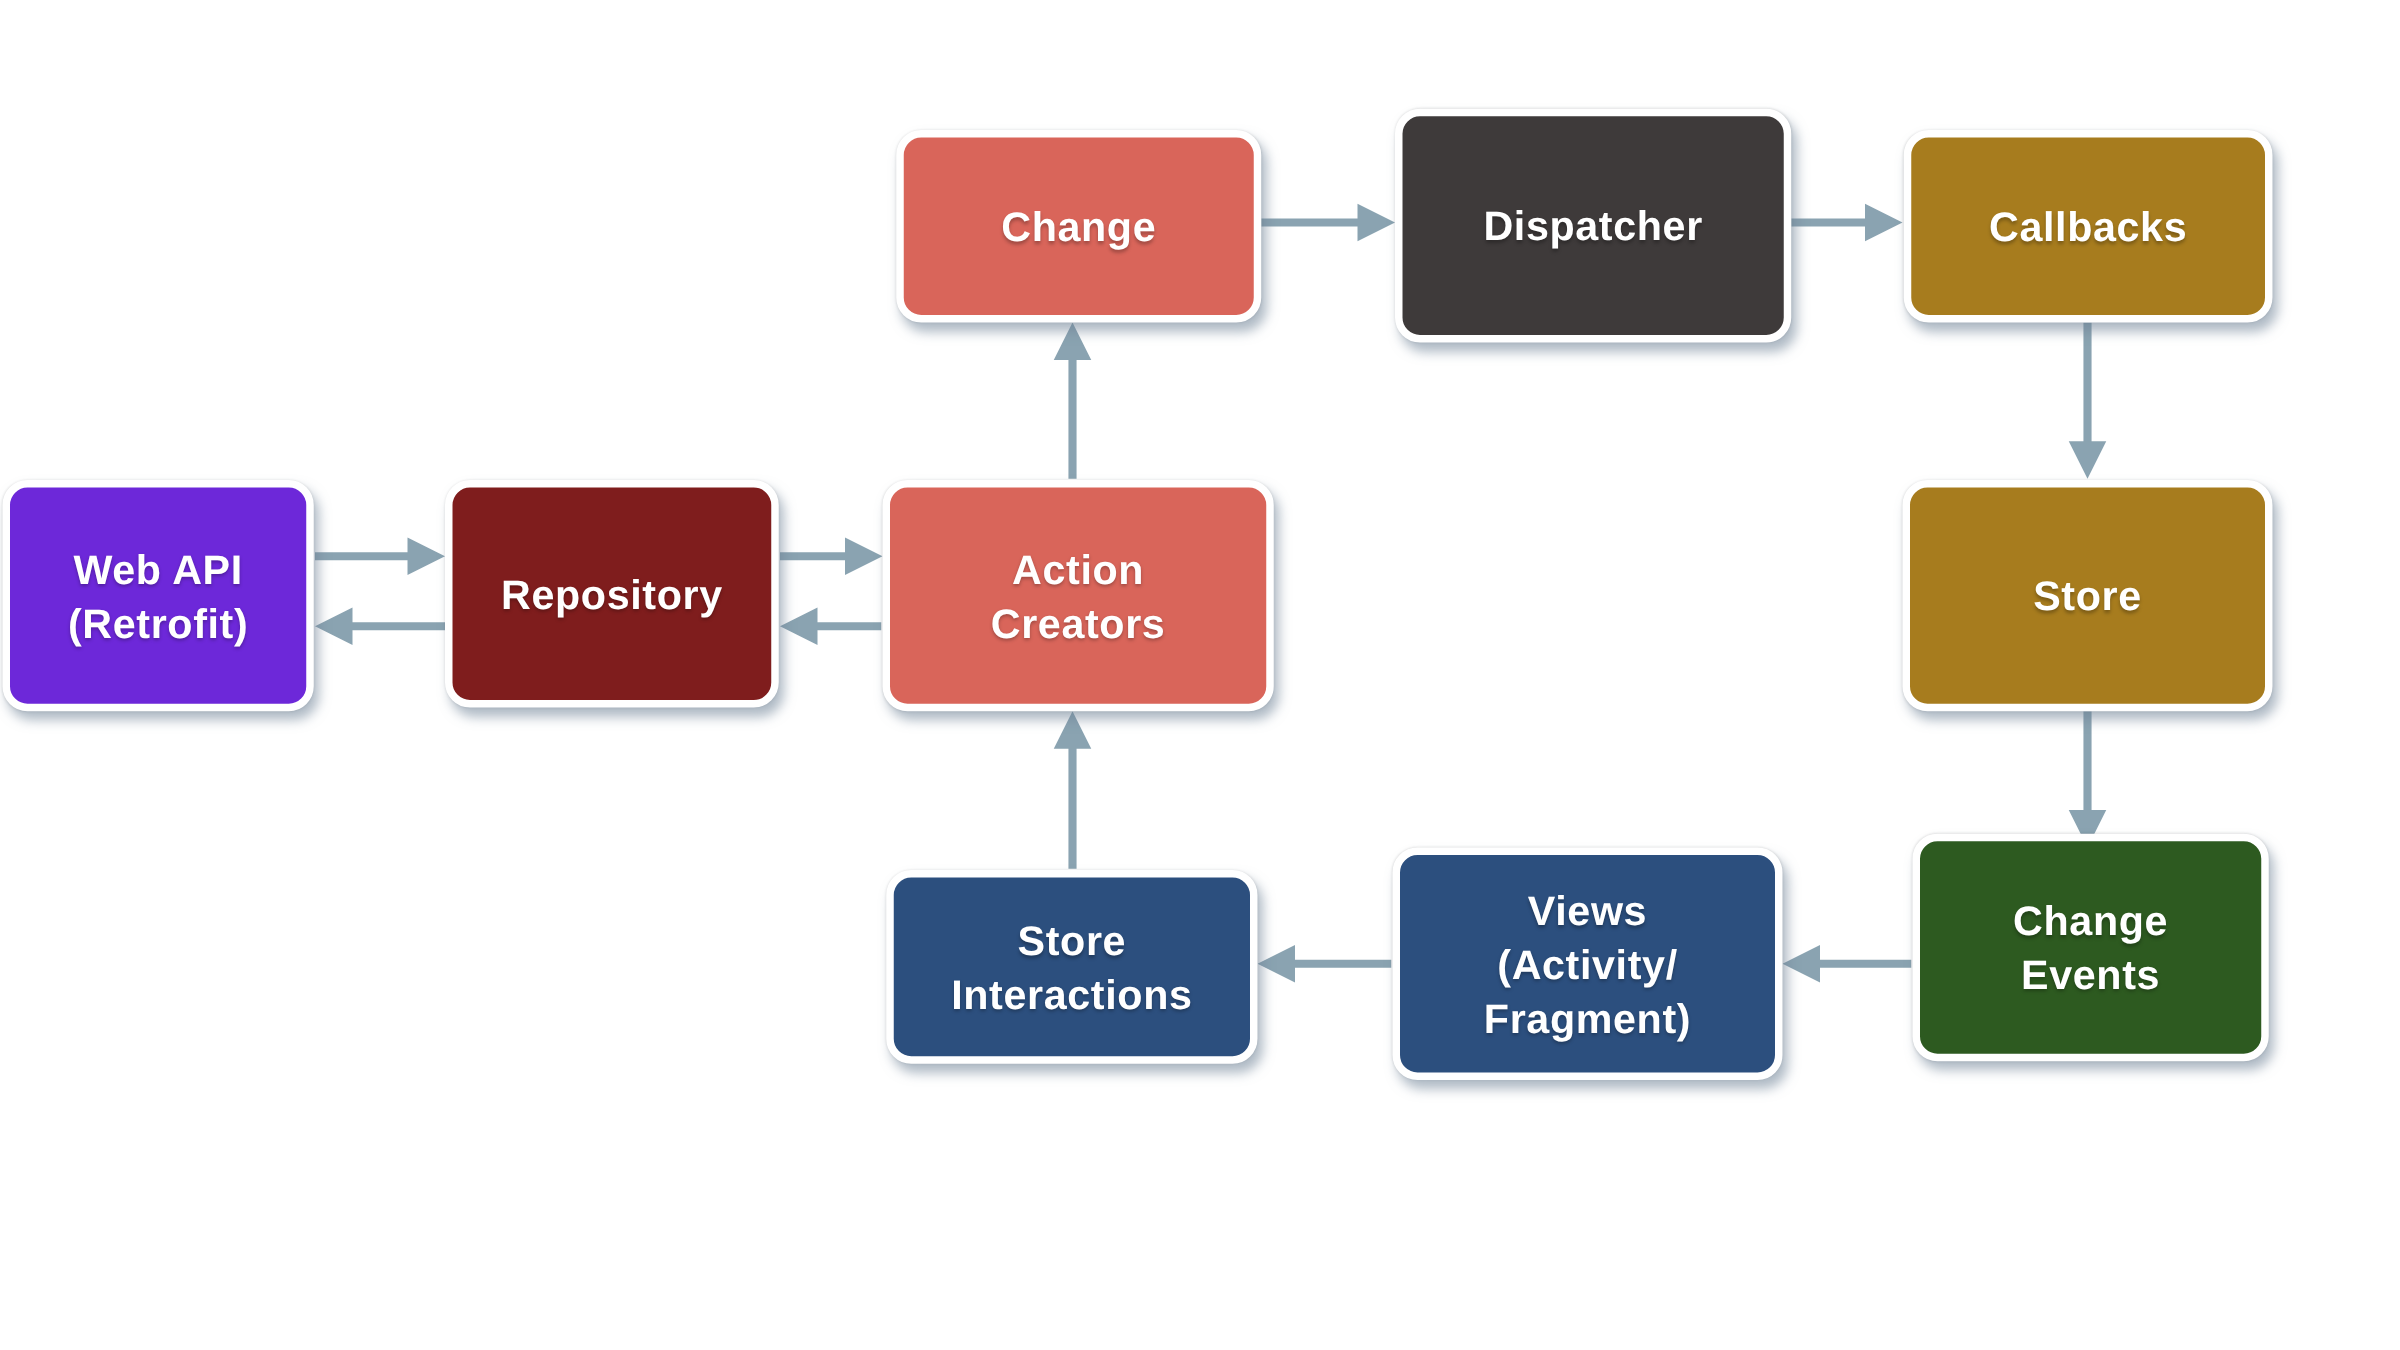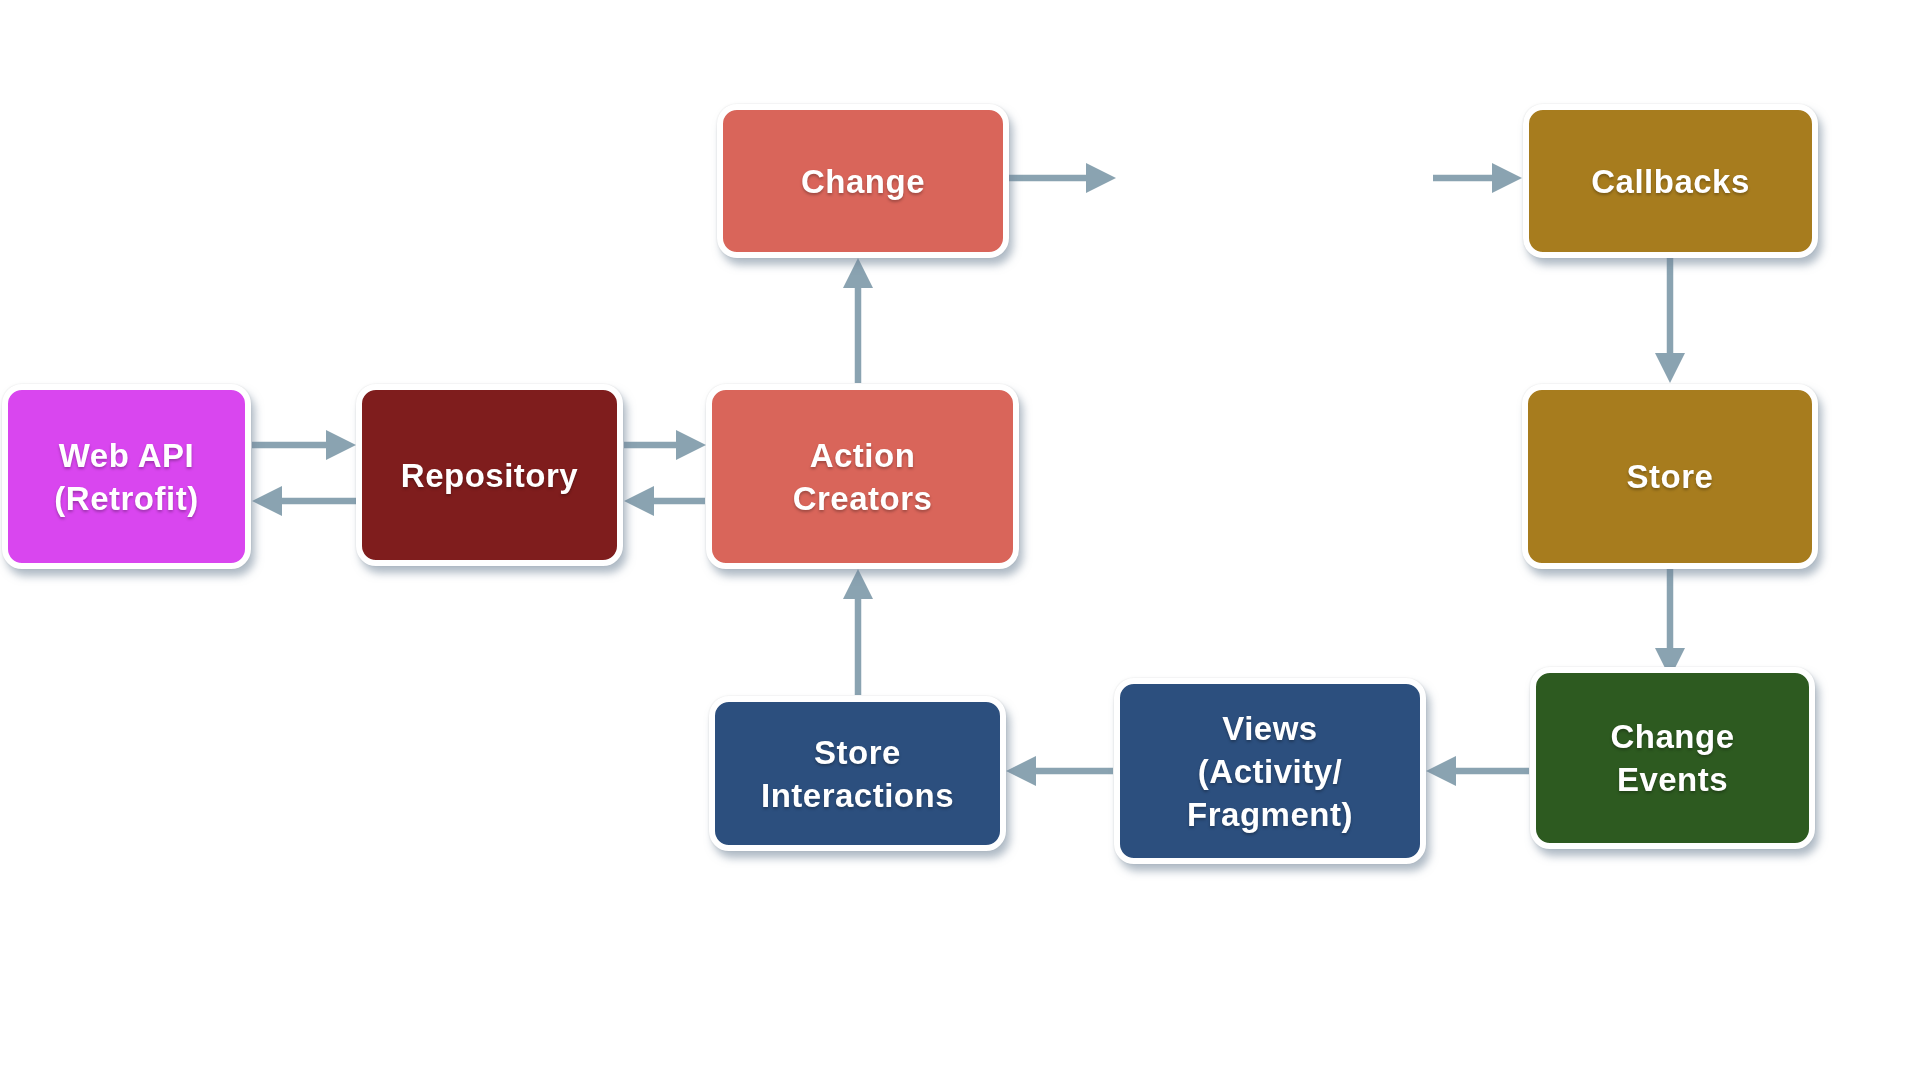--- a/index.html
+++ b/index.html
@@ -110,26 +110,29 @@
         <line x1="705" y1="501" x2="650" y2="501"></line>
         <polygon stroke="none" points="624,501 654,486 654,516"></polygon>
       </g>
     </g>
   </svg>
 
   <div class="node" id="node-actions" style="background-color: rgb(217, 101, 90);">
     <span class="node-label">Change</span>
   </div>
 
+  <div class="node" id="node-dispatcher" style="background-color: rgb(62, 58, 58);">
+    <span class="node-label">Dispatcher</span>
+  </div>
 
   <div class="node" id="node-callbacks" style="background-color: rgb(167, 124, 30);">
     <span class="node-label">Callbacks</span>
   </div>
 
-  <div class="node" id="node-web-api" style="background-color: #d946ef;">
+  <div class="node" id="node-web-api" style="background-color: #6d28d9;">
     <span class="node-label">Web API
 (Retrofit)</span>
   </div>
 
   <div class="node" id="node-repository" style="background-color: #7f1d1d;">
     <span class="node-label">Repository</span>
   </div>
 
   <div class="node" id="node-action-creators" style="background-color: rgb(217, 101, 90);">
     <span class="node-label">Action

